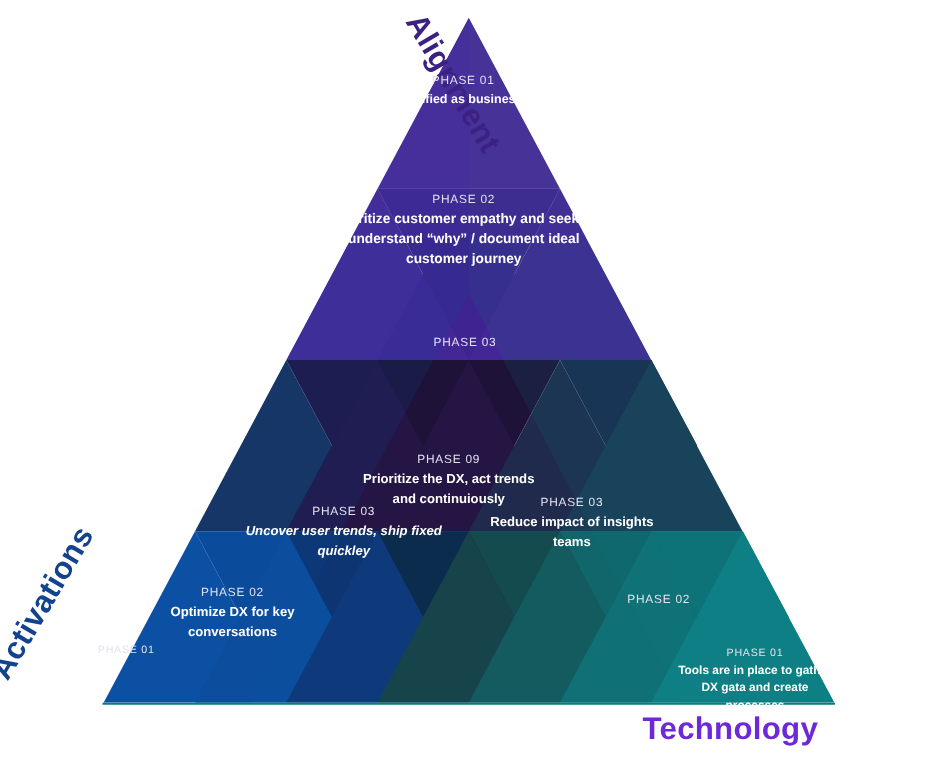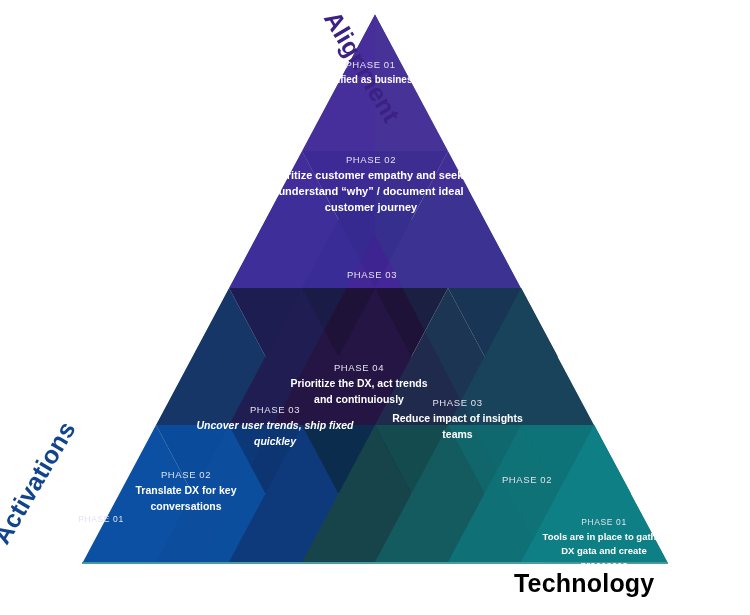--- a/index.html
+++ b/index.html
@@ -45,21 +45,21 @@
   #label-activations {
     left: 12px;
     top: 520px;
     color: #12448E;
     transform: rotate(-59.5deg);
     transform-origin: left bottom;
   }
   #label-technology {
     left: 514px;
     top: 569px;
-    color: #000000;
+    color: #6d28d9;
   }
   .cell-text {
     position: absolute;
     text-align: center;
     color: #ffffff;
     user-select: none;
   }
   .cell-phase {
     font-size: 9.5px;
     font-weight: normal;
@@ -161,37 +161,37 @@
   <div class="cell-text" id="cell-a2">
     <div class="cell-phase">PHASE 02</div>
     <div class="cell-body">Prioritize customer empathy and seek to understand “why” / document ideal customer journey</div>
   </div>
 
   <div class="cell-text" id="cell-a3">
     <div class="cell-phase">PHASE 03</div>
   </div>
 
   <div class="cell-text" id="cell-a4">
-    <div class="cell-phase">PHASE 04</div>
+    <div class="cell-phase">PHASE 09</div>
     <div class="cell-body">Prioritize the DX, act trends and continuiously</div>
   </div>
 
   <div class="cell-text" id="cell-n3">
     <div class="cell-phase">PHASE 03</div>
     <div class="cell-body">Uncover user trends, ship fixed quickley</div>
   </div>
 
   <div class="cell-text" id="cell-t3">
     <div class="cell-phase">PHASE 03</div>
     <div class="cell-body">Reduce impact of insights teams</div>
   </div>
 
   <div class="cell-text" id="cell-n2">
     <div class="cell-phase">PHASE 02</div>
-    <div class="cell-body">Translate DX for key conversations</div>
+    <div class="cell-body">Optimize DX for key conversations</div>
   </div>
 
   <div class="cell-text" id="cell-t2">
     <div class="cell-phase">PHASE 02</div>
   </div>
 
   <div class="cell-text" id="cell-n1">
     <div class="cell-phase">PHASE 01</div>
   </div>
 

